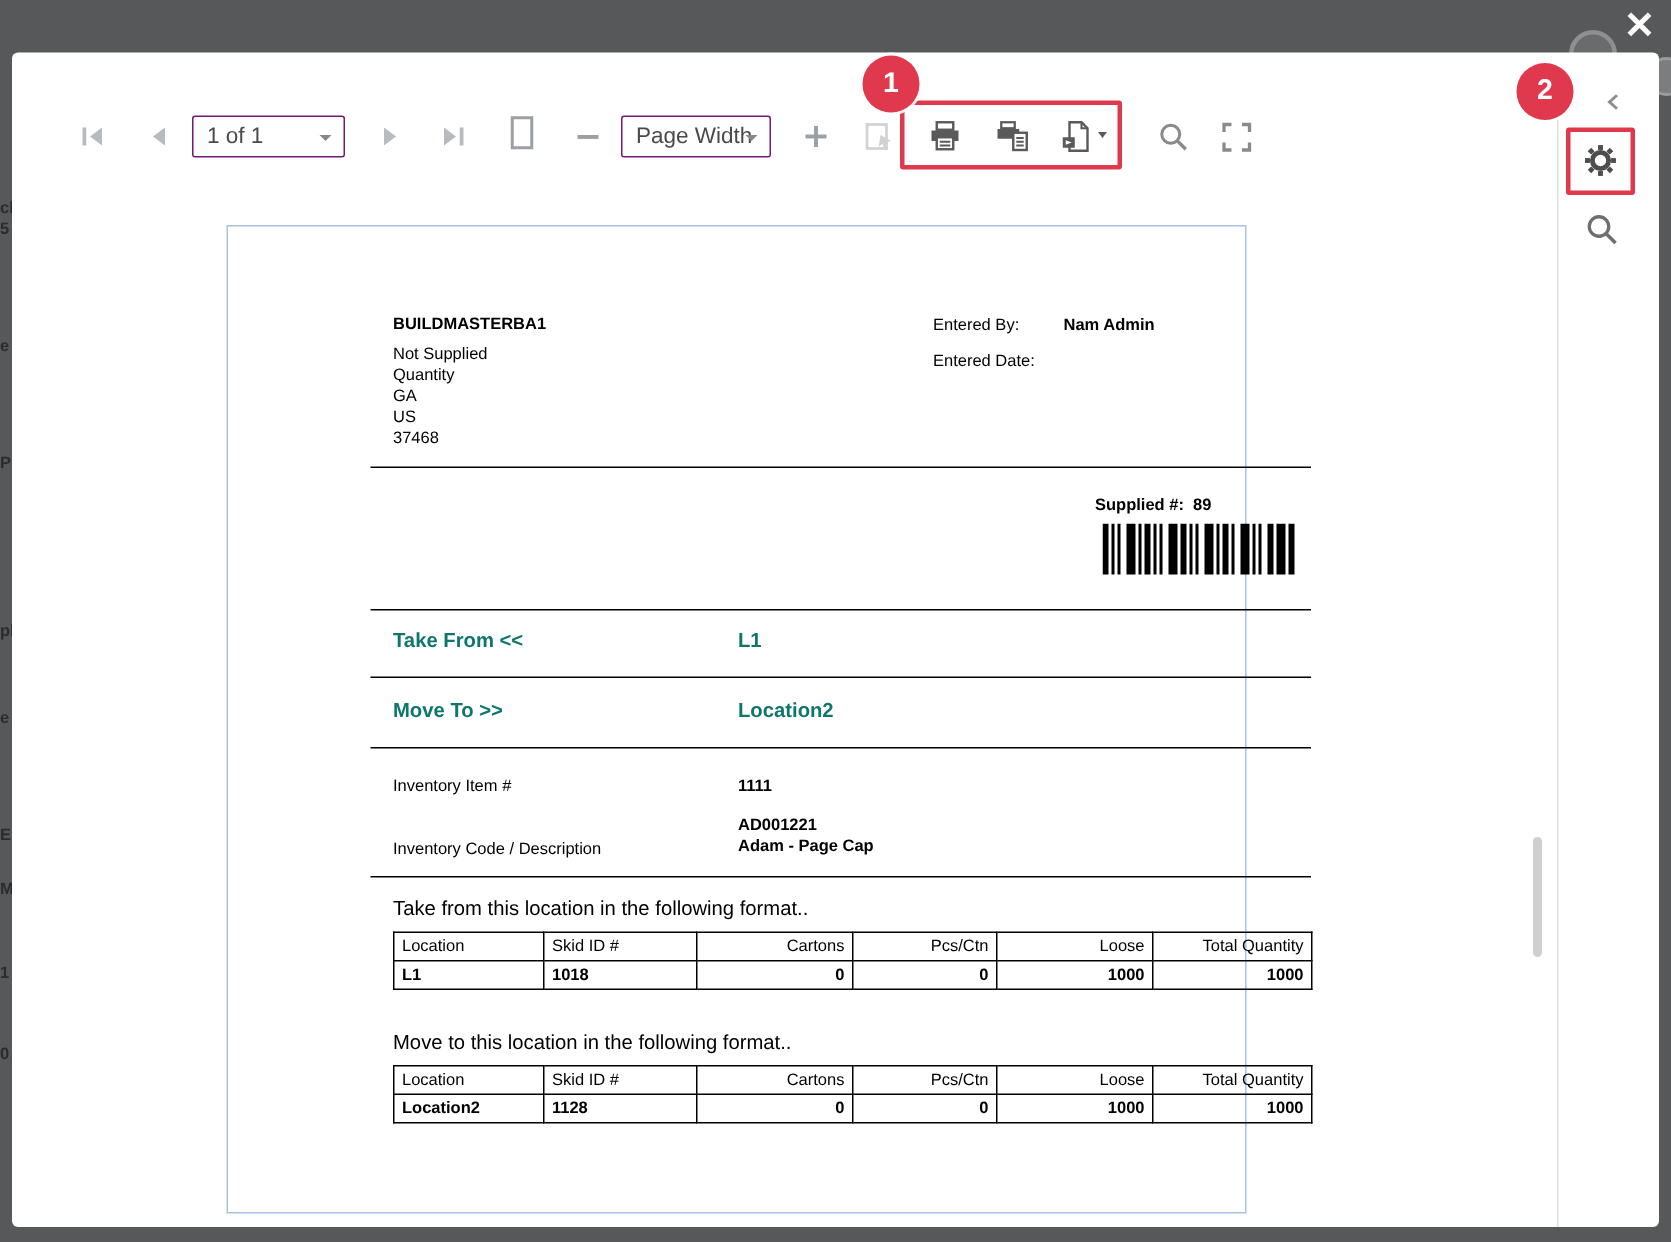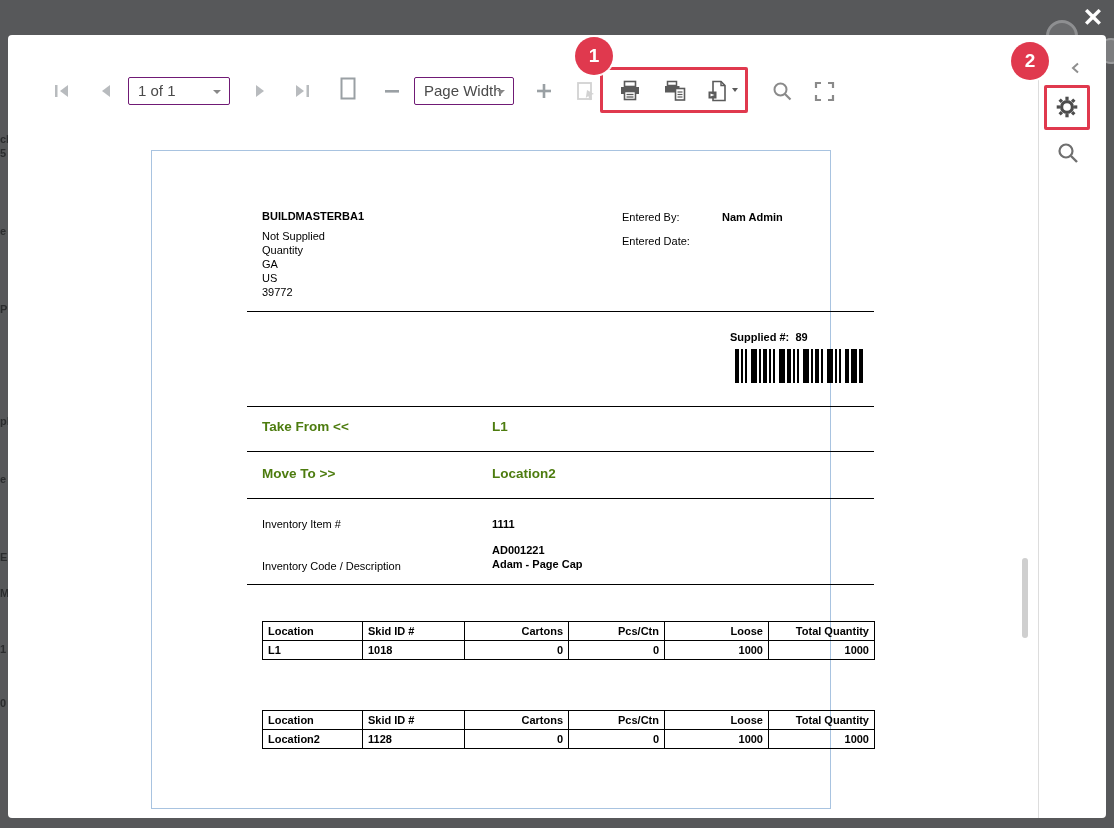--- a/index.html
+++ b/index.html
@@ -51,29 +51,29 @@
     height:80px; background:#cfcfcf; border-radius:3px; cursor:pointer; }
 
   
   #page { position:absolute; left:107px; top:115px; width:680px; height:659px;
     background:#fff; border:1px solid #a8c3e0;margin-left:36px; }
   .abs { position:absolute; }
   .hrule { position:absolute; left:95px; width:627px; height:1px;
     background:#000; }
   .t11  { font-size:11px; color:#000; }
   .t11b { font-size:11px; font-weight:bold; color:#000; }
-  .t13b { font-size:13.5px; font-weight:bold; color:#4d7c0f; }
+  .t13b { font-size:13.5px; font-weight:bold; color:#0f766e; }
   .t13  { font-size:13.5px; color:#000; }
   .t15b { font-size:15.5px; font-weight:bold; color:#000; }
   .addr div { line-height:14px; }
 
   table.rpt { border-collapse:collapse; table-layout:fixed; width:612px; }
   table.rpt th, table.rpt td { border:1px solid #000; font-size:11px;
     padding:1px 5px; height:19px; overflow:hidden; white-space:nowrap; }
-  table.rpt th { font-weight:bold; }
+  table.rpt th { font-weight:normal; }
   table.rpt td { font-weight:bold; }
   .al { text-align:left; } .ar { text-align:right; }
 </style>
 </head>
 <body>
 
 <div id="stage">
 
   <span class="edge-frag" style="top:133px">ck</span>
   <span class="edge-frag" style="top:147px">5</span>
@@ -229,25 +229,25 @@
     <div id="scrollThumb"></div>
 
     <div id="page">
 
       <div class="abs t11b" style="left:110px; top:59px;">BUILDMASTERBA1</div>
       <div class="abs t11 addr" style="left:110px; top:78px;">
         <div>Not Supplied</div>
         <div>Quantity</div>
         <div>GA</div>
         <div>US</div>
-        <div>39772</div>
+        <div>37468</div>
       </div>
 
       <div class="abs t11" style="left:470px; top:60px;">Entered By:</div>
-      <div class="abs t11b" style="left:570px; top:60px;">Nam Admin</div>
+      <div class="abs t11b" style="left:557px; top:60px;">Nam Admin</div>
       <div class="abs t11" style="left:470px; top:84px;">Entered Date:</div>
 
       <div class="hrule" style="top:160px;"></div>
 
 
       <div class="abs t11b" style="left:578px; top:180px;">
         <span>Supplied #:</span>&nbsp;&nbsp;<span>89</span>
       </div>
 
       <svg class="abs" style="left:583px; top:198px;" width="130" height="36">
@@ -291,20 +291,21 @@
 
       <div class="abs t11" style="left:110px; top:367px;">Inventory Item #</div>
       <div class="abs t11b" style="left:340px; top:367px;">1111</div>
 
       <div class="abs t11b" style="left:340px; top:393px;">AD001221</div>
       <div class="abs t11" style="left:110px; top:409px;">Inventory Code / Description</div>
       <div class="abs t11b" style="left:340px; top:407px;">Adam - Page Cap</div>
 
       <div class="hrule" style="top:433px;"></div>
 
+      <div class="abs t13" style="left:110px; top:447px;">Take from this location in the following format..</div>
 
       <table class="rpt abs" style="left:110px; top:470px;">
         <colgroup>
           <col style="width:100px">
             <col style="width:102px">
             <col style="width:104px">
           <col style="width:96px">
             <col style="width:104px">
             <col style="width:106px">
         </colgroup>
@@ -321,20 +322,21 @@
           <td class="al">L1</td>
           <td class="al">1018</td>
           <td class="ar">0</td>
           <td class="ar">0</td>
           <td class="ar">1000</td>
           <td class="ar">1000</td>
         </tr>
       </tbody>
         </table>
 
+      <div class="abs t13" style="left:110px; top:536px;">Move to this location in the following format..</div>
 
       <table class="rpt abs" style="left:110px; top:559px;">
         <colgroup>
           <col style="width:100px">
             <col style="width:102px">
             <col style="width:104px">
           <col style="width:96px">
             <col style="width:104px">
             <col style="width:106px">
         </colgroup>

